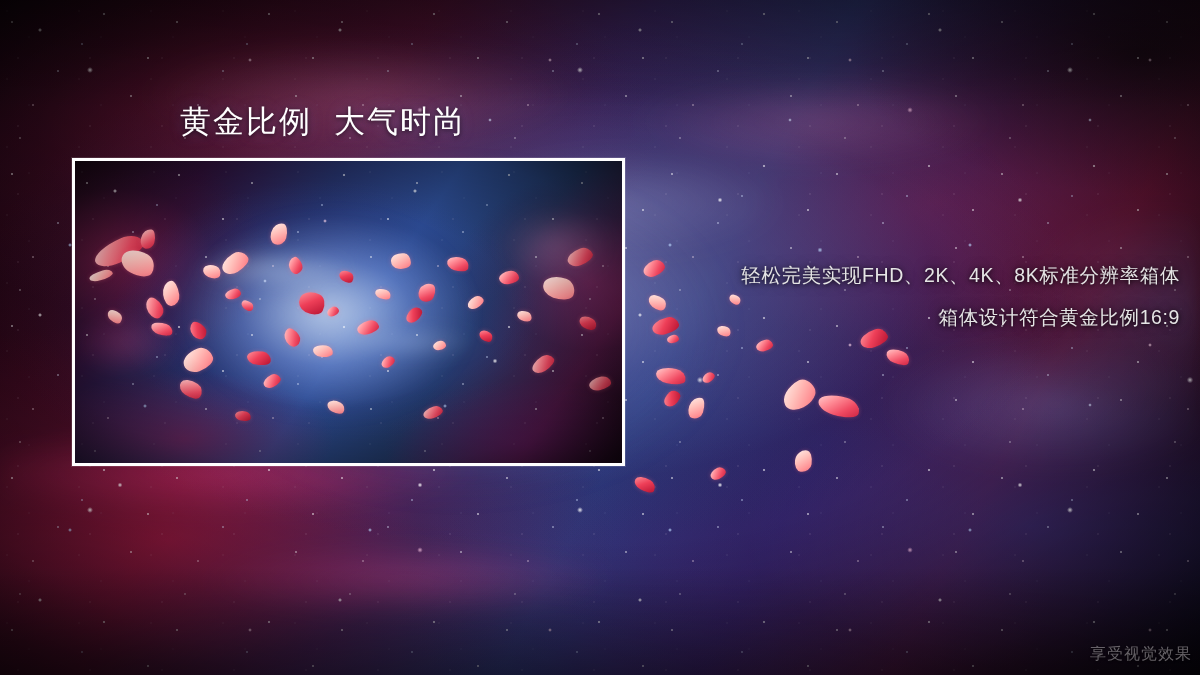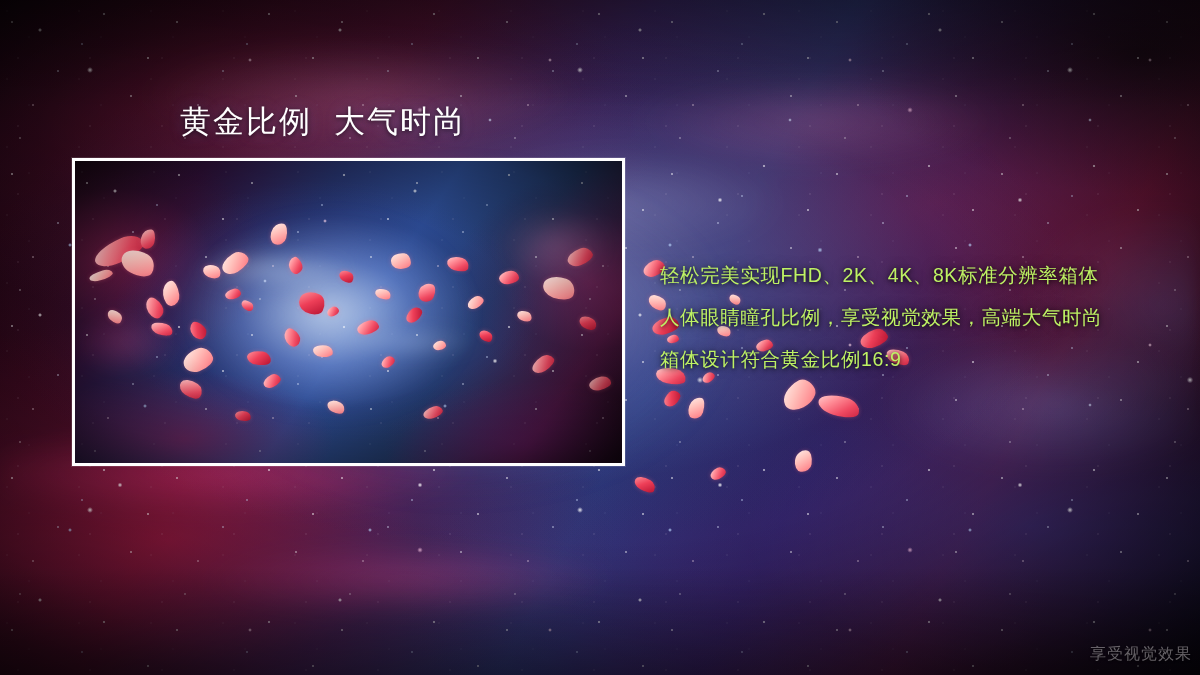--- a/index.html
+++ b/index.html
@@ -9,20 +9,21 @@
     background:#000;
     overflow:hidden;
     font-family:"Liberation Sans","DejaVu Sans",sans-serif;
   }
 
   #slide {
     position:relative;
     width:1200px; height:675px;
     overflow:hidden;
     background:#0a0206;
+    text-align:right;
   }
 
   
   .bg-base {
     position:absolute; inset:0;
     background:
       radial-gradient(ellipse 55% 48% at 44% 42%, rgba(150,170,225,0.55) 0%, rgba(90,110,185,0.34) 32%, rgba(40,50,110,0.13) 62%, rgba(0,0,0,0) 82%),
       radial-gradient(ellipse 42% 38% at 22% 20%, rgba(150,35,75,0.50) 0%, rgba(95,20,50,0.26) 45%, rgba(0,0,0,0) 78%),
       radial-gradient(ellipse 50% 45% at 78% 30%, rgba(145,30,65,0.46) 0%, rgba(80,18,42,0.22) 48%, rgba(0,0,0,0) 80%),
       radial-gradient(ellipse 48% 42% at 14% 80%, rgba(200,30,70,0.52) 0%, rgba(110,18,45,0.25) 44%, rgba(0,0,0,0) 78%),
@@ -173,21 +174,21 @@
   #title .gap { display:inline-block; width:22px; }
 
   #body-text {
     position:absolute;
     left:660px; top:254px;
     width:520px;
   }
   #body-text .line {
     font-size:19.5px;
     line-height:42px;
-    color:#bef264;
+    color:#e5e5e5;
     letter-spacing:0.6px;
     white-space:nowrap;
     text-shadow:0 1px 4px rgba(0,0,0,0.80), 0 0 12px rgba(0,0,0,0.55);
   }
 
   #watermark {
     position:absolute;
     right:8px; bottom:10px;
     font-size:16px;
     letter-spacing:1px;
@@ -283,19 +284,18 @@
 
     <div class="inner-vig"></div>
   </div>
 
   <div id="title">
     <span>黄金比例</span><span class="gap"></span><span>大气时尚</span>
   </div>
 
   <div id="body-text">
     <div class="line">轻松完美实现FHD、2K、4K、8K标准分辨率箱体</div>
-    <div class="line">人体眼睛瞳孔比例，享受视觉效果，高端大气时尚</div>
     <div class="line">箱体设计符合黄金比例16:9</div>
   </div>
 
   <div id="watermark">享受视觉效果</div>
 
 </div>
 
 </body></html>

